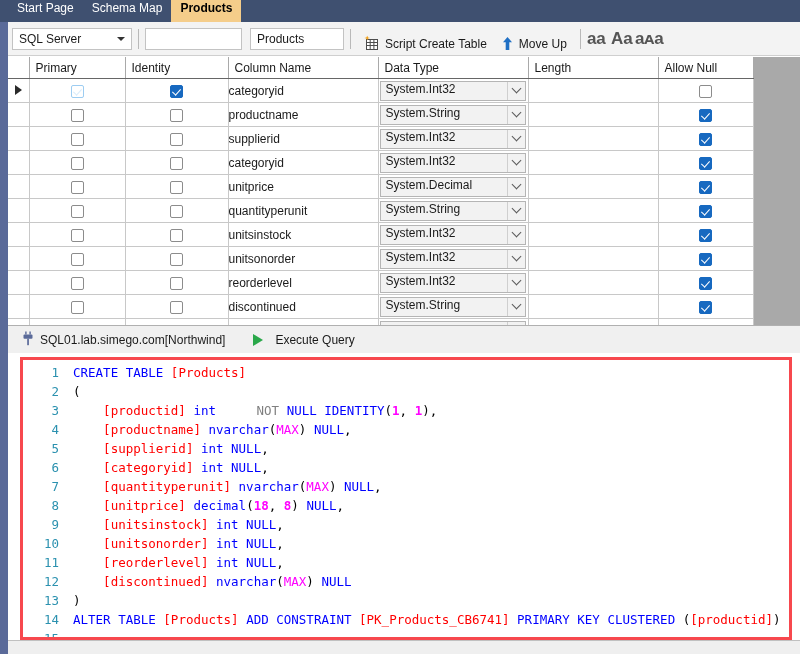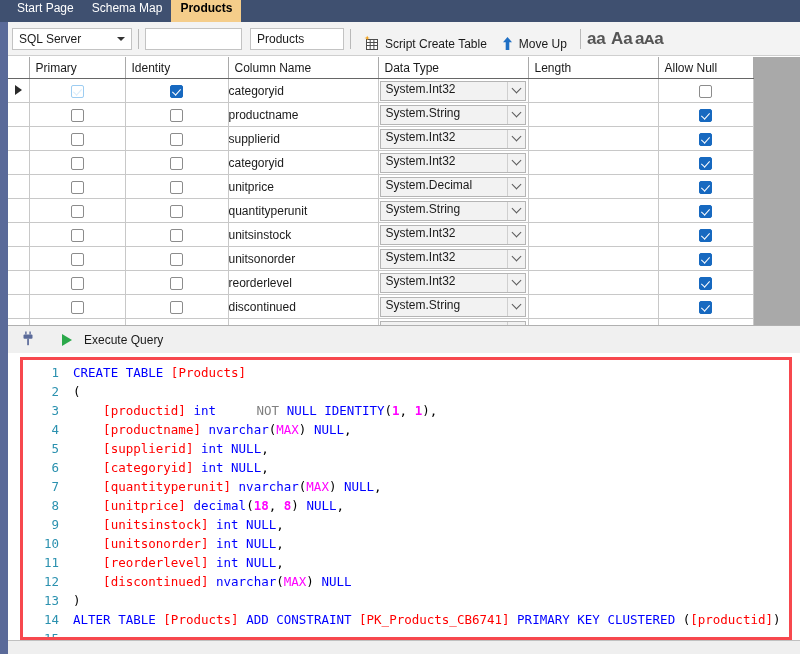--- a/index.html
+++ b/index.html
@@ -566,20 +566,21 @@
   <div class="qhead">
     <div class="conn">
       <span class="ico">
         <svg width="12" height="15" viewBox="0 0 12 15">
           <rect x="3.2" y="0.5" width="1.4" height="3" fill="#5a6a99"></rect>
           <rect x="7.4" y="0.5" width="1.4" height="3" fill="#5a6a99"></rect>
           <rect x="1.5" y="3.5" width="9" height="4.2" rx="1" fill="#5a6a99"></rect>
           <rect x="5.2" y="7.7" width="1.7" height="6.5" fill="#5a6a99"></rect>
         </svg>
       </span>
+      <span>SQL01.lab.simego.com[Northwind]</span>
     </div>
     <div class="exec">
       <span class="play"></span>
       <span>Execute Query</span>
     </div>
   </div>
 
   <div class="editor">
     <div class="code" id="code-body"><div class="cline"><span class="ln">1</span><span class="kw">CREATE</span> <span class="kw">TABLE</span> <span class="br">[Products]</span></div><div class="cline"><span class="ln">2</span>(</div><div class="cline"><span class="ln">3</span>    <span class="br">[productid]</span> <span class="kw">int</span> <span class="kw2">NOT</span> <span class="kw">NULL</span> <span class="kw">IDENTITY</span>(<span class="num">1</span>, <span class="num">1</span>),</div><div class="cline"><span class="ln">4</span>    <span class="br">[productname]</span> <span class="kw">nvarchar</span>(<span class="fn">MAX</span>) <span class="kw">NULL</span>,</div><div class="cline"><span class="ln">5</span>    <span class="br">[supplierid]</span> <span class="kw">int</span> <span class="kw">NULL</span>,</div><div class="cline"><span class="ln">6</span>    <span class="br">[categoryid]</span> <span class="kw">int</span> <span class="kw">NULL</span>,</div><div class="cline"><span class="ln">7</span>    <span class="br">[quantityperunit]</span> <span class="kw">nvarchar</span>(<span class="fn">MAX</span>) <span class="kw">NULL</span>,</div><div class="cline"><span class="ln">8</span>    <span class="br">[unitprice]</span> <span class="kw">decimal</span>(<span class="num">18</span>, <span class="num">8</span>) <span class="kw">NULL</span>,</div><div class="cline"><span class="ln">9</span>    <span class="br">[unitsinstock]</span> <span class="kw">int</span> <span class="kw">NULL</span>,</div><div class="cline"><span class="ln">10</span>    <span class="br">[unitsonorder]</span> <span class="kw">int</span> <span class="kw">NULL</span>,</div><div class="cline"><span class="ln">11</span>    <span class="br">[reorderlevel]</span> <span class="kw">int</span> <span class="kw">NULL</span>,</div><div class="cline"><span class="ln">12</span>    <span class="br">[discontinued]</span> <span class="kw">nvarchar</span>(<span class="fn">MAX</span>) <span class="kw">NULL</span></div><div class="cline"><span class="ln">13</span>)</div><div class="cline"><span class="ln">14</span><span class="kw">ALTER</span> <span class="kw">TABLE</span> <span class="br">[Products]</span> <span class="kw">ADD</span> <span class="kw">CONSTRAINT</span> <span class="br">[PK_Products_CB6741]</span> <span class="kw">PRIMARY</span> <span class="kw">KEY</span> <span class="kw">CLUSTERED</span> (<span class="br">[productid]</span>)</div><div class="cline"><span class="ln">15</span></div></div>
   </div>

